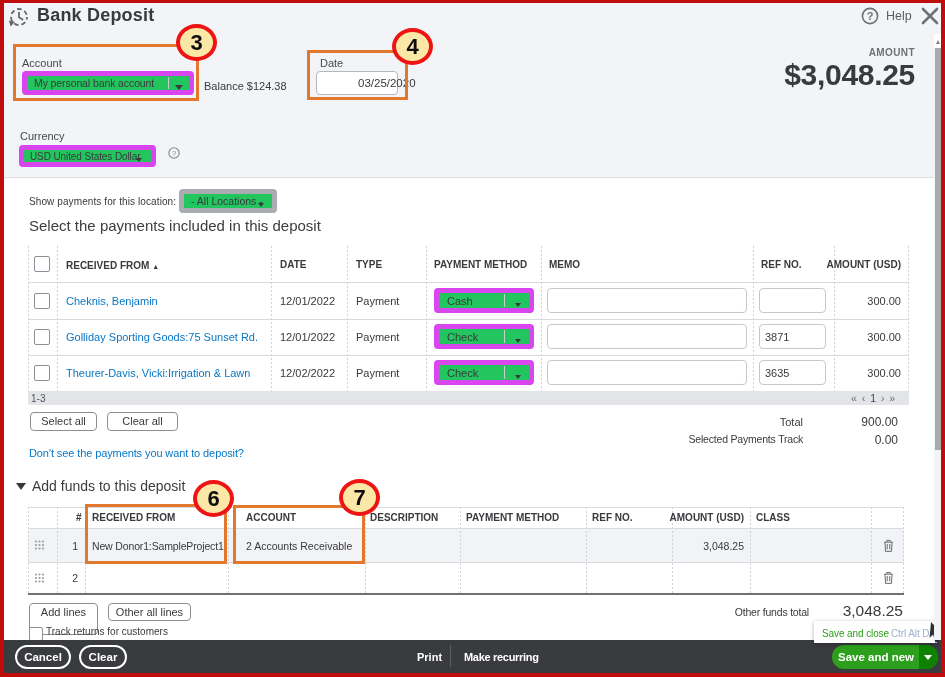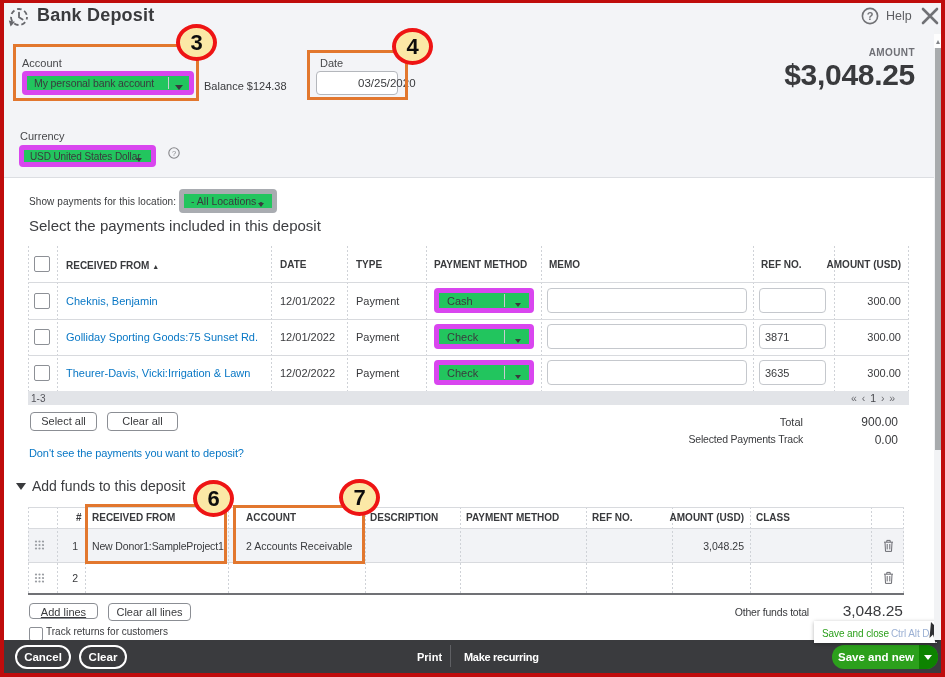--- a/index.html
+++ b/index.html
@@ -230,22 +230,22 @@
   </svg>
   <svg class="abs" style="left:883px; top:571px;" width="11" height="13" viewBox="0 0 11 13">
     <path d="M1 3.2 h9 M3.8 3 V1.4 h3.4 V3 M2 3.4 l.5 9 h6 l.5-9 M4.2 5 v5.4 M6.8 5 v5.4" fill="none" stroke="#6b6c72" stroke-width="1"></path>
   </svg>
 
   <div class="obox" style="left:85px; top:504px; width:142px; height:60px;"></div>
   <div class="obox" style="left:233px; top:505px; width:132px; height:59px;"></div>
   <div class="ncirc" style="left:193px; top:480px;">6</div>
   <div class="ncirc" style="left:339px; top:479px;">7</div>
 
-  <div class="btn" style="left:29px; top:603px; width:69px; height:16px; line-height:16px;text-decoration:underline;">Add lines</div>
-  <div class="btn" style="left:108px; top:603px; width:83px; height:18px; line-height:16px;">Clear all lines</div>
+  <div class="btn" style="left:29px; top:603px; width:69px; height:32px; line-height:16px;">Add lines</div>
+  <div class="btn" style="left:108px; top:603px; width:83px; height:18px; line-height:16px;">Other all lines</div>
   <div class="abs rt" style="left:709px; top:606px; width:100px; font-size:10.5px; letter-spacing:-.2px;">Other funds total</div>
   <div class="abs rt" style="left:773px; top:602px; width:130px; font-size:15.5px;">3,048.25</div>
 
   <div class="cb" style="left:29px; top:627px; width:14px; height:14px; border-width:1px;"></div>
   <div class="abs" style="left:46px; top:626px; font-size:10px;">Track returns for customers</div>
 
   <div class="footer"></div>
   <div class="abs" style="left:15px; top:645px; width:56px; height:24px; border:2px solid #fff; border-radius:13px; z-index:21; color:#fff; font-size:11.5px; font-weight:bold; text-align:center; line-height:20px;">Cancel</div>
   <div class="abs" style="left:79px; top:645px; width:48px; height:24px; border:2px solid #fff; border-radius:13px; z-index:21; color:#fff; font-size:11.5px; font-weight:bold; text-align:center; line-height:20px;">Clear</div>
   <div class="abs" style="left:417px; top:651px; z-index:21; color:#fff; font-size:11px; font-weight:bold;">Print</div>

